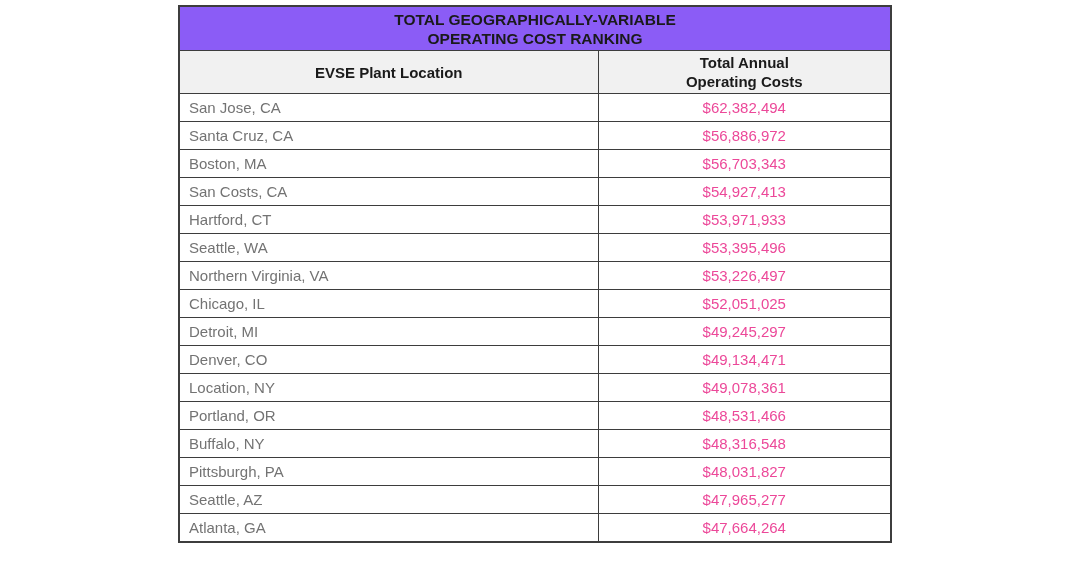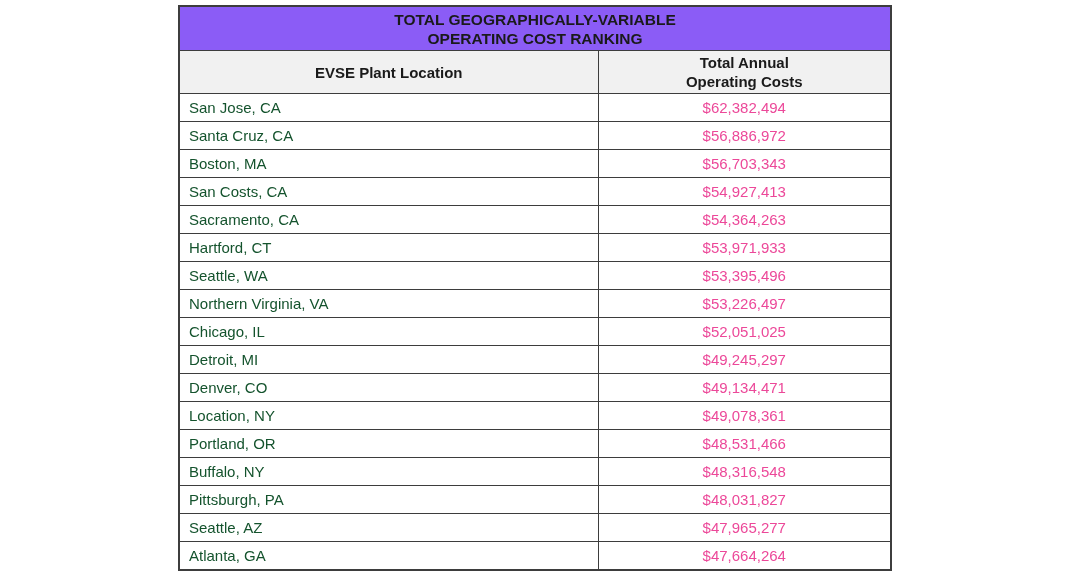--- a/index.html
+++ b/index.html
@@ -48,21 +48,21 @@
     font-size: 15px;
     line-height: 19px;
     text-align: center;
     color: #1a1a1a;
     padding: 2px 4px;
     height: 40px;
     white-space: pre-line;
   }
   td.location-cell {
     font-size: 15px;
-    color: #14532d;
+    color: #737373;
     text-align: left;
     padding: 0 0 0 9px;
     height: 28px;
     white-space: pre;
     overflow: hidden;
   }
   td.cost-cell {
     font-size: 15px;
     color: #ec4899;
     text-align: center;
@@ -104,24 +104,20 @@
           </tr>
           <tr>
             <td class="location-cell">Boston, MA</td>
             <td class="cost-cell">$56,703,343</td>
           </tr>
           <tr>
             <td class="location-cell">San Costs, CA</td>
             <td class="cost-cell">$54,927,413</td>
           </tr>
           <tr>
-            <td class="location-cell">Sacramento, CA</td>
-            <td class="cost-cell">$54,364,263</td>
-          </tr>
-          <tr>
             <td class="location-cell">Hartford, CT</td>
             <td class="cost-cell">$53,971,933</td>
           </tr>
           <tr>
             <td class="location-cell">Seattle, WA</td>
             <td class="cost-cell">$53,395,496</td>
           </tr>
           <tr>
             <td class="location-cell">Northern Virginia, VA</td>
             <td class="cost-cell">$53,226,497</td>

